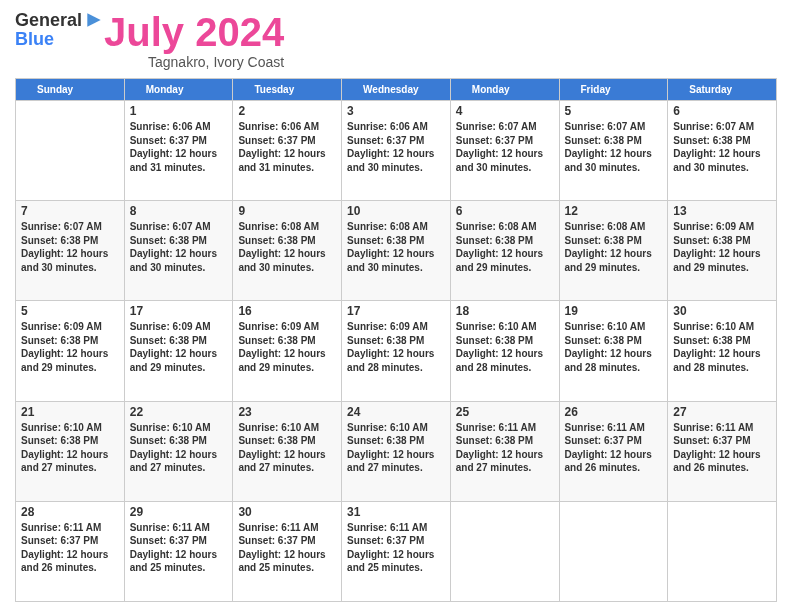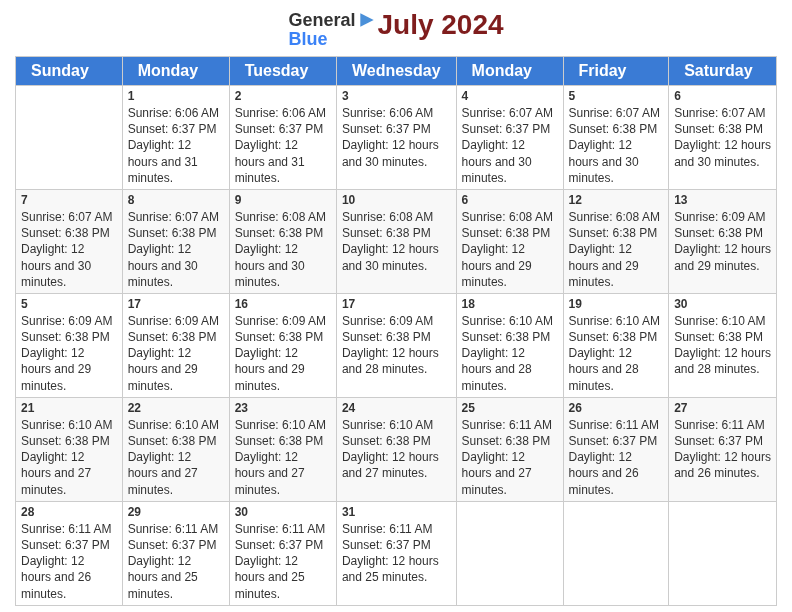--- a/index.html
+++ b/index.html
@@ -12,21 +12,21 @@
     }
     .page {
       width: 792px;
       height: 612px;
       padding: 10px 15px 10px 15px;
       display: flex;
       flex-direction: column;
     }
     .header {
       display: flex;
-      justify-content: center;
+      justify-content: flex-start;
       align-items: flex-start;
       margin-bottom: 8px;
     }
     .logo {
       display: flex;
       align-items: center;
       gap: 0;
     }
     .logo-text-general {
       font-size: 18px;
@@ -42,62 +42,63 @@
     }
     .logo-icon {
       width: 20px;
       height: 20px;
       margin-left: 2px;
     }
     .title-area {
       text-align: right;
     }
     .month-title {
-      font-size: 28px;
-      font-weight: bold;
-      color: #7f1d1d;
+      font-size: 40px;
+      font-weight: bold;
+      color: #ec4899;
       line-height: 1.1;
     }
     .location {
       font-size: 14px;
       color: #555;
     }
     .calendar-table {
       width: 100%;
       border-collapse: collapse;
       flex: 1;
     }
     .calendar-table th {
       background-color: #3A7BD5;
       color: #fff;
-      font-size: 16px;
-      font-weight: bold;
-      padding: 5px 15px;
+      font-size: 10px;
+      font-weight: bold;
+      padding: 5px 21px;
       text-align: left;
       border: 1px solid #ccc;
     }
     .calendar-table td {
       border: 1px solid #ccc;
       vertical-align: top;
       padding: 3px 5px;
       width: calc(100% / 7);
       font-size: 9.5px;
       color: #333;
       height: 82px;
     }
     .day-number {
       font-size: 12px;
       font-weight: bold;
       color: #333;
       margin-bottom: 2px;
     }
     .cell-text {
-      font-size: 12px;
+      font-size: 10px;
       color: #333;
       line-height: 1.35;
+      font-weight: bold;
     }
     .empty-cell {
       background: #fff;
     }
     .row-alt {
       background-color: #f8f8f8;
     }
   </style>
 </head>
 <body>
@@ -110,20 +111,21 @@
           <span class="logo-text-general">General</span>
           <svg class="logo-icon" viewBox="0 0 24 24">
             <polygon points="4,20 20,12 4,4" fill="#4A90D9"></polygon>
           </svg>
         </div>
         <span class="logo-text-blue">Blue</span>
       </div>
     </div>
     <div class="title-area">
       <div class="month-title">July 2024</div>
+      <div class="location">Tagnakro, Ivory Coast</div>
     </div>
   </div>
 
   <table class="calendar-table">
     <thead>
       <tr>
         <th>Sunday</th>
         <th>Monday</th>
         <th>Tuesday</th>
         <th>Wednesday</th>

